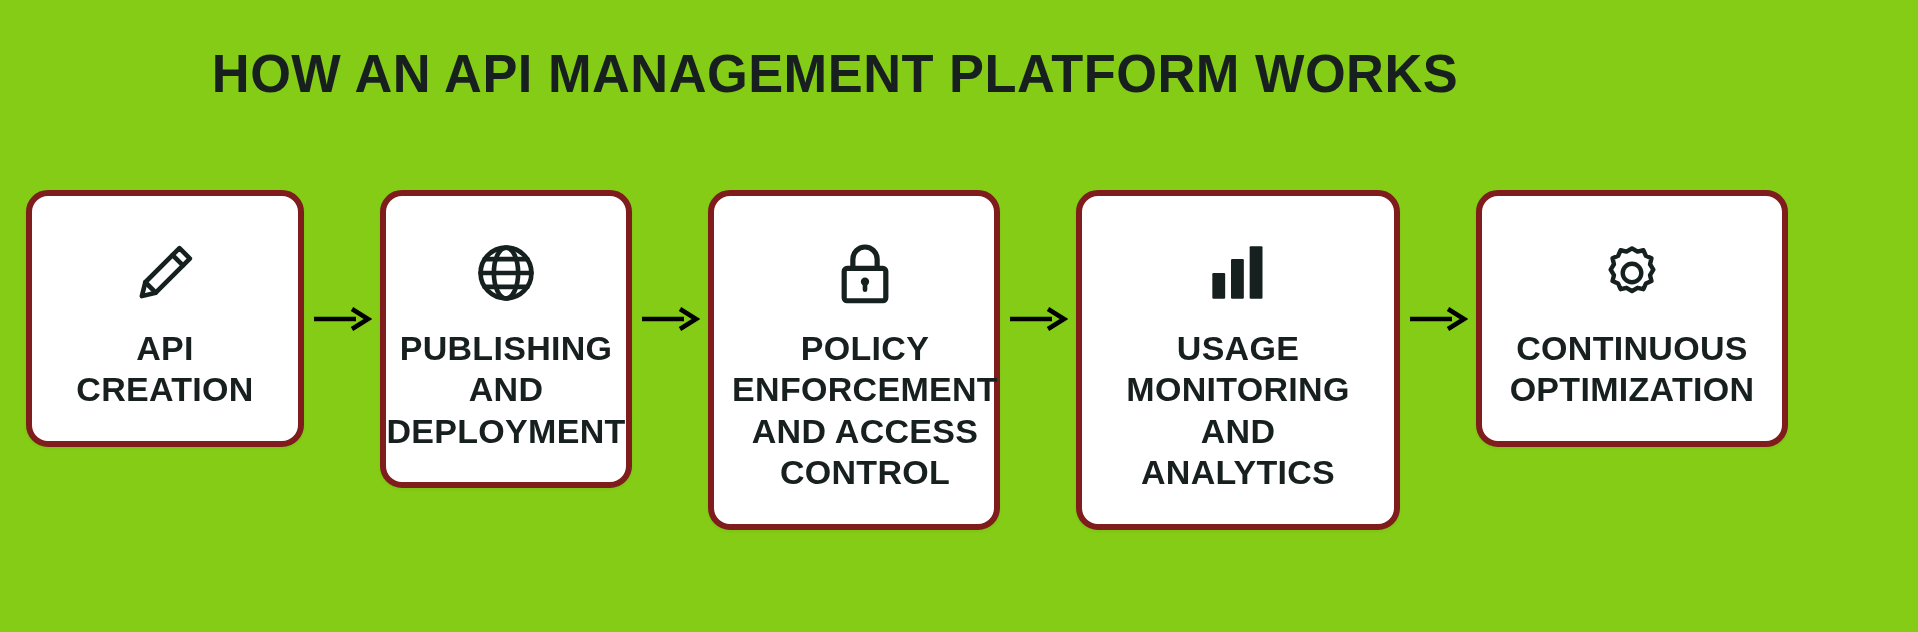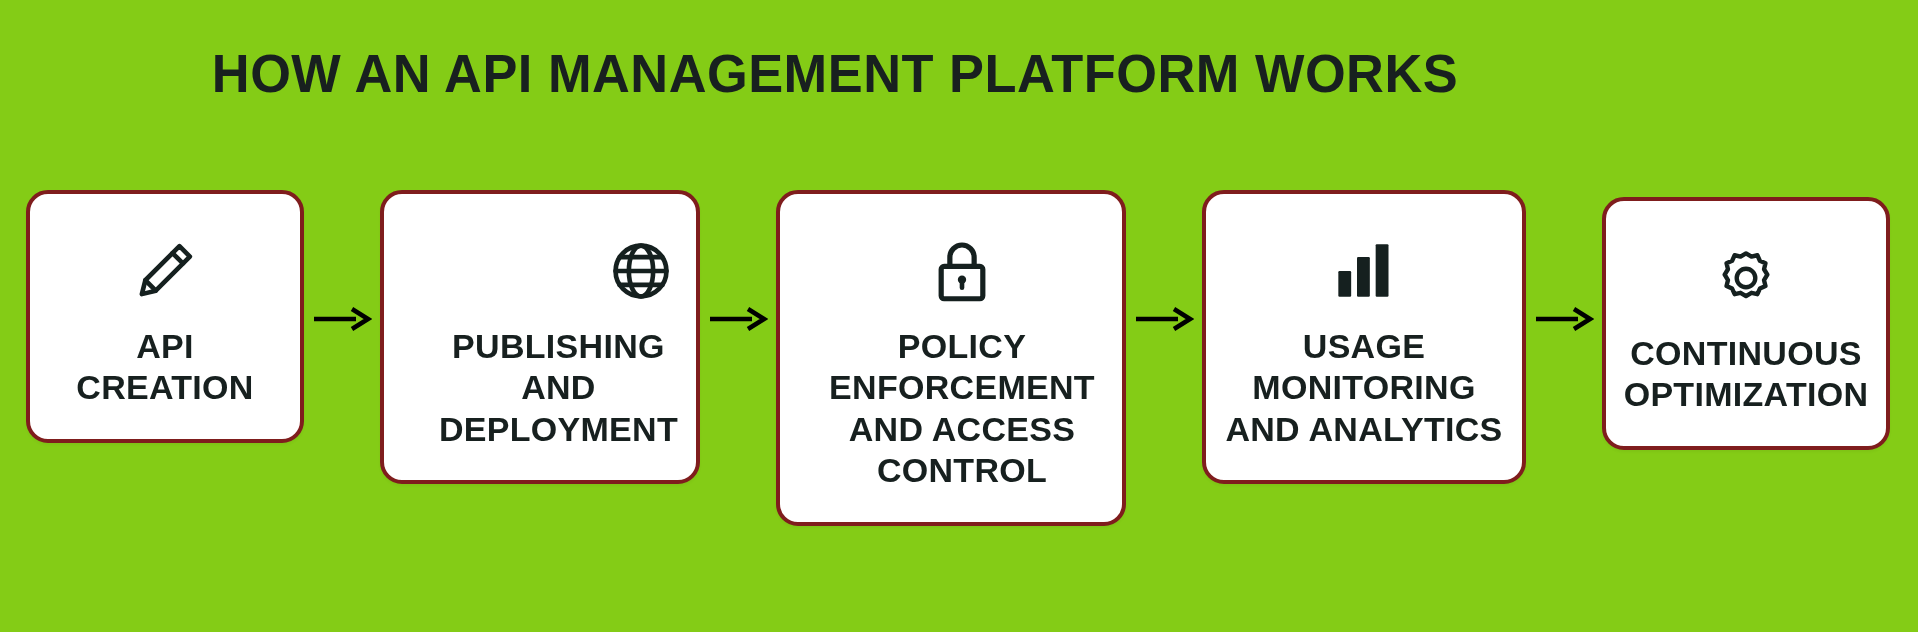--- a/index.html
+++ b/index.html
@@ -46,21 +46,21 @@
     left: 0;
     width: 1918px;
     display: flex;
     flex-direction: row;
     align-items: flex-start;
     justify-content: flex-start;
   }
 
   .card {
     background: #ffffff;
-    border: 4px solid #7f1d1d;
+    border: 6px solid #7f1d1d;
     border-radius: 22px;
     box-sizing: border-box;
     display: flex;
     flex-direction: column;
     align-items: center;
     padding: 34px 18px 30px 18px;
     box-shadow: 0 2px 3px rgba(0,0,0,0.045);
   }
 
   .card-icon {
@@ -81,24 +81,24 @@
     line-height: 1.22;
     letter-spacing: 0.3px;
     color: #17201f;
     text-align: center;
     text-transform: uppercase;
     white-space: pre-line;
   }
 
   
   .card-1 { width: 278px; margin-left: 26px; }
-  .card-2 { width: 320px; align-items: flex-end; }
-  .card-3 { width: 350px; padding-left: 40px; }
+  .card-2 { width: 252px; }
+  .card-3 { width: 292px; padding-left: 40px; }
   .card-4 { width: 324px; }
-  .card-5 { width: 288px; margin-top: 7px; }
+  .card-5 { width: 312px; }
 
   .arrow {
     flex: 0 0 auto;
     width: 76px;
     display: flex;
     align-items: flex-start;
     justify-content: center;
     padding-top: 116px;
   }
   .arrow svg { display: block; }

